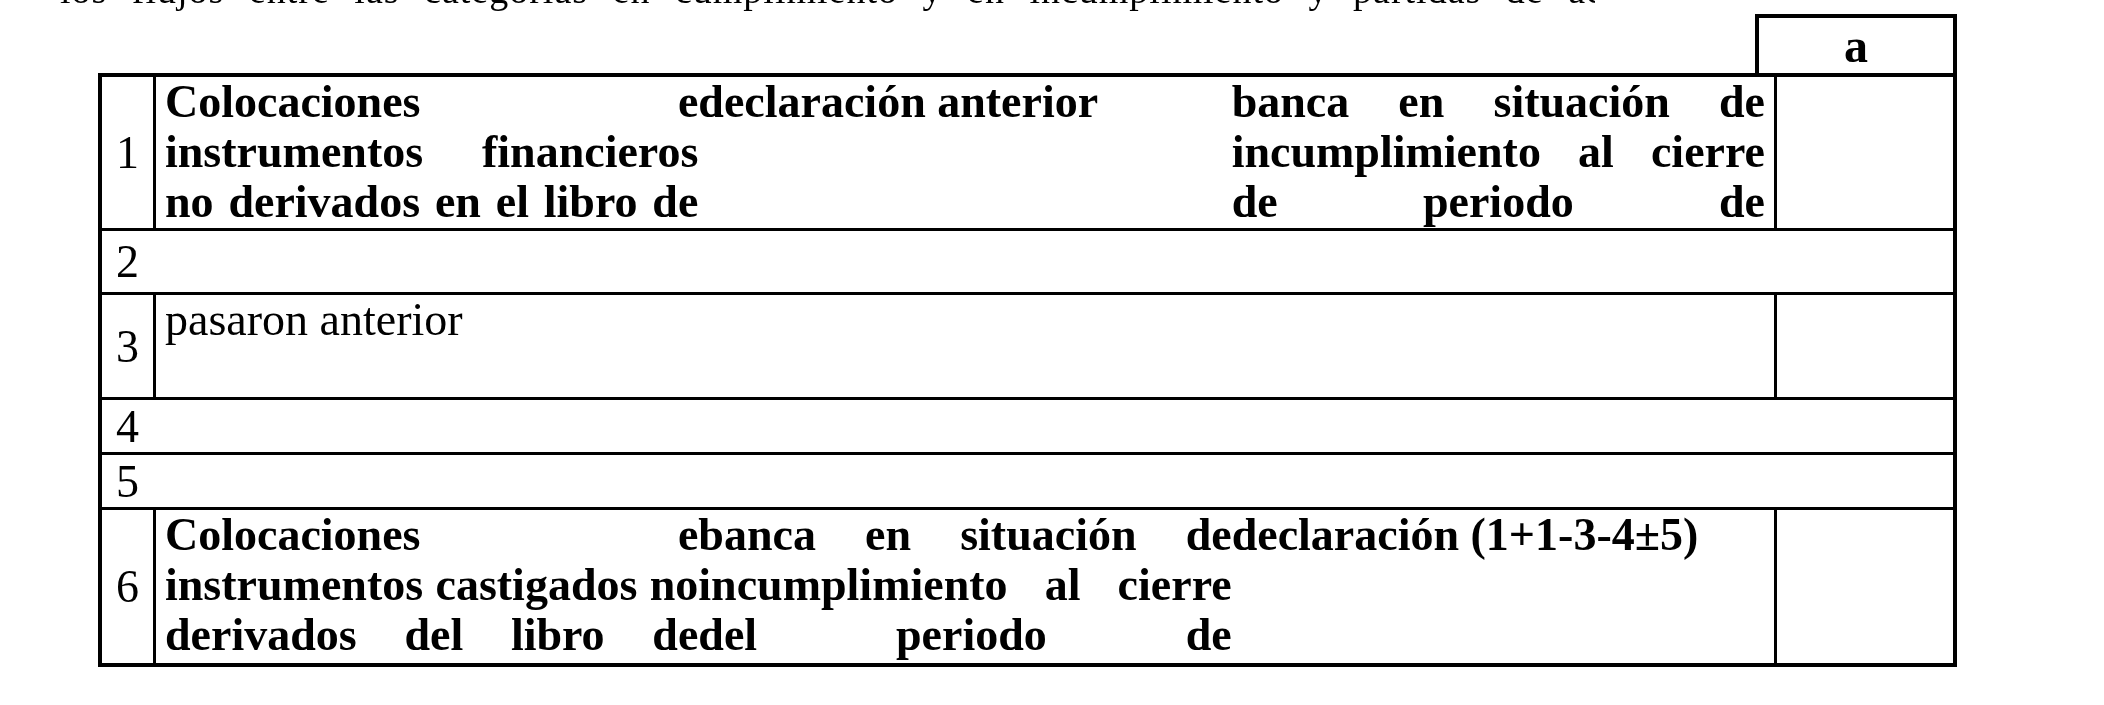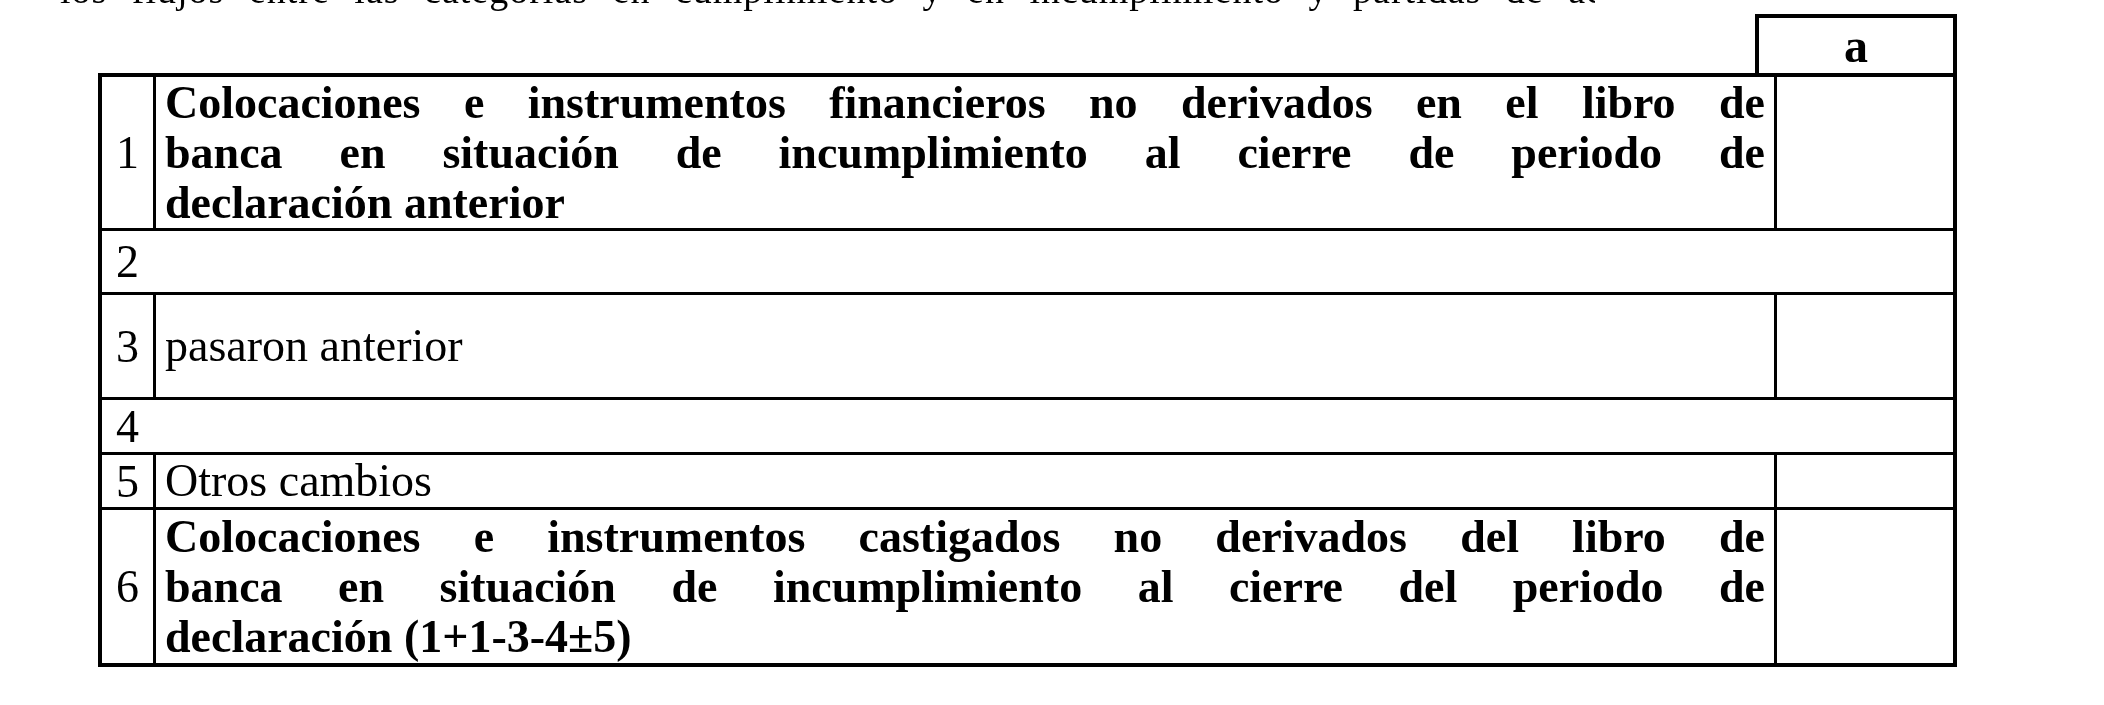--- a/index.html
+++ b/index.html
@@ -39,21 +39,21 @@
   .trow:first-child{border-top:none;}
   .cell-num{
     width:51px;flex:0 0 51px;
     display:flex;align-items:center;justify-content:center;
     font-size:46px;
   }
   .cell-desc{
     width:1600px;flex:0 0 1600px;
     border-left:3px solid #000;border-right:3px solid #000;
     padding:0 9px;box-sizing:content-box;
-    display:flex;flex-direction:column;justify-content:center;
+    display:flex;flex-direction:row;justify-content:center;
     font-size:46px;line-height:50px;
   }
   .cell-a{flex:1 1 auto;}
   .r1{height:151px;} .r2{height:61px;} .r3{height:102px;}
   .r4{height:52px;} .r5{height:52px;} .r6{height:153px;}
   .bold{font-weight:bold;}
   .jl{text-align:justify;text-align-last:justify;}
   .ll{text-align:left;white-space:pre-wrap;}
   .line{display:block;width:100%;}
 </style>
@@ -71,22 +71,22 @@
   </div>
 
   <div class="tbl">
 
     <div class="trow r1">
       <div class="cell-num">
         <span>1</span>
       </div>
       <div class="cell-desc bold">
         <span class="line jl">Colocaciones e instrumentos financieros no derivados en el libro de</span>
+        <span class="line ll">declaración anterior</span>
         <span class="line jl">banca en situación de incumplimiento al cierre de periodo de</span>
-        <span class="line ll">declaración anterior</span>
       </div>
       <div class="cell-a"></div>
     </div>
 
     <div class="trow r2">
       <div class="cell-num">
         <span>2</span>
       </div>
       <div class="cell-a"></div>
     </div>
@@ -105,23 +105,20 @@
       <div class="cell-num">
         <span>4</span>
       </div>
       <div class="cell-a"></div>
     </div>
 
     <div class="trow r5">
       <div class="cell-num">
         <span>5</span>
       </div>
-      <div class="cell-desc">
-        <span class="line ll">Otros cambios</span>
-      </div>
       <div class="cell-a"></div>
     </div>
 
     <div class="trow r6">
       <div class="cell-num">
         <span>6</span>
       </div>
       <div class="cell-desc bold">
         <span class="line jl">Colocaciones e instrumentos castigados no derivados del libro de</span>
         <span class="line jl">banca en situación de incumplimiento al cierre del periodo de</span>

